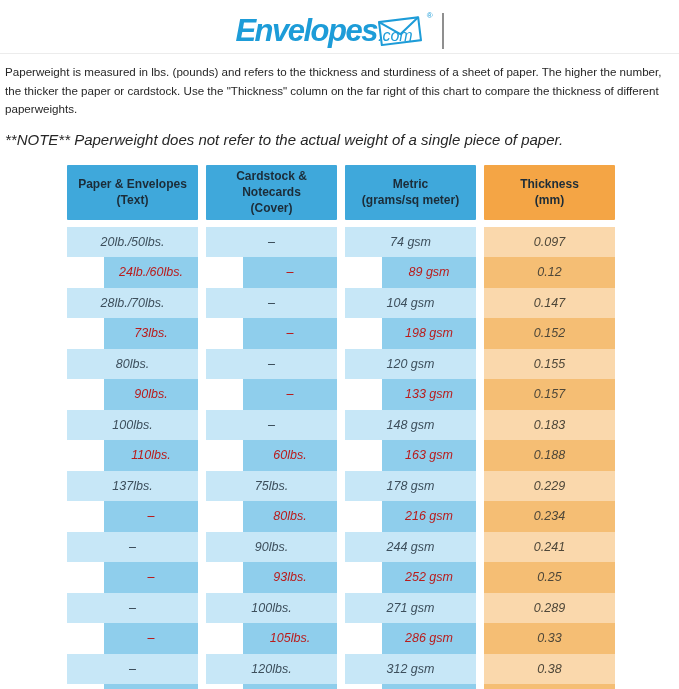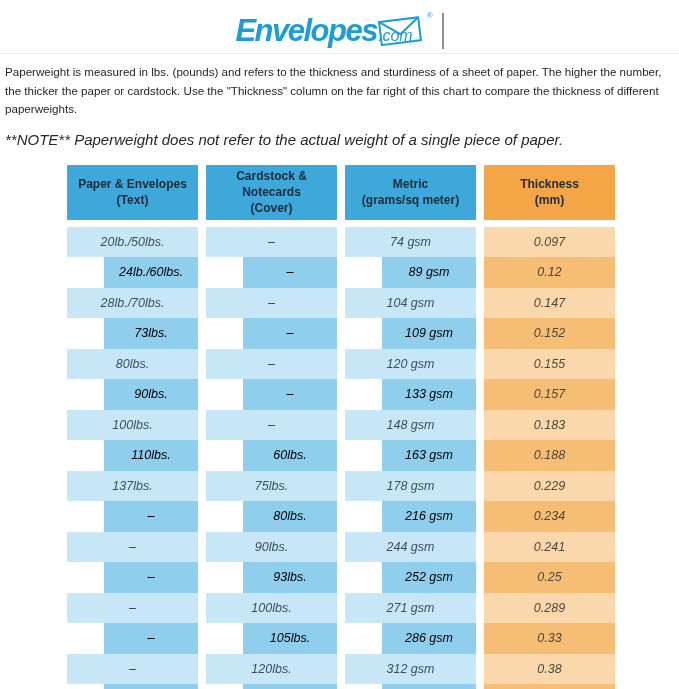--- a/index.html
+++ b/index.html
@@ -56,21 +56,21 @@
     color: #1c2c38;
   }
   .th-blue   { background: var(--header-blue); }
   .th-orange { background: var(--header-orange); }
   .td {
     height: 30.5px;
     display: flex; align-items: center; justify-content: center;
     font-style: italic; font-size: 12.5px;
   }
   .td-blue-light   { background: var(--row-blue-light);   color: #3d4f5c; }
-  .td-blue-dark    { background: var(--row-blue-dark);    color: #000000; margin-left: 37px; }
+  .td-blue-dark    { background: var(--row-blue-dark);    color: #b91c1c; margin-left: 37px; }
   .td-orange-light { background: var(--row-orange-light); color: #4e4739; }
   .td-orange-dark  { background: var(--row-orange-dark);  color: #4e4739; }
 </style>
 </head>
 <body>
 
 <div class="top-header">
   <div class="logo">
     <span class="env-icon">
       <svg width="52" height="36" viewBox="0 0 60 42">
@@ -116,21 +116,21 @@
     <div class="td td-blue-dark">24lb./60lbs.</div>
     <div class="td td-blue-dark">–</div>
     <div class="td td-blue-dark">89 gsm</div>
     <div class="td td-orange-dark">0.12</div>
     <div class="td td-blue-light">28lb./70lbs.</div>
     <div class="td td-blue-light">–</div>
     <div class="td td-blue-light">104 gsm</div>
     <div class="td td-orange-light">0.147</div>
     <div class="td td-blue-dark">73lbs.</div>
     <div class="td td-blue-dark">–</div>
-    <div class="td td-blue-dark">109 gsm</div>
+    <div class="td td-blue-dark">198 gsm</div>
     <div class="td td-orange-dark">0.152</div>
     <div class="td td-blue-light">80lbs.</div>
     <div class="td td-blue-light">–</div>
     <div class="td td-blue-light">120 gsm</div>
     <div class="td td-orange-light">0.155</div>
     <div class="td td-blue-dark">90lbs.</div>
     <div class="td td-blue-dark">–</div>
     <div class="td td-blue-dark">133 gsm</div>
     <div class="td td-orange-dark">0.157</div>
     <div class="td td-blue-light">100lbs.</div>

